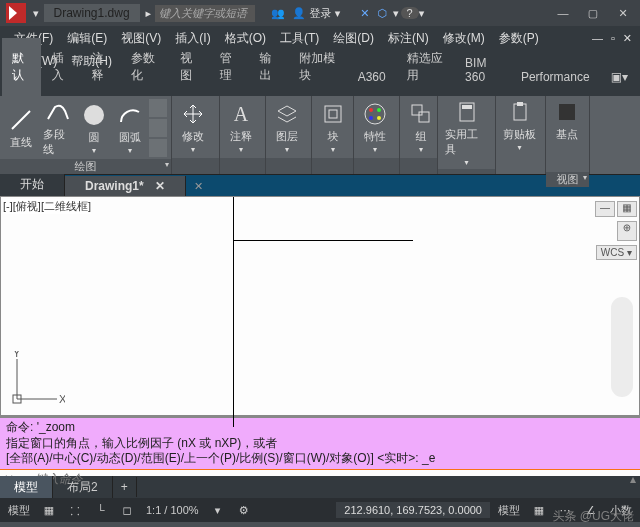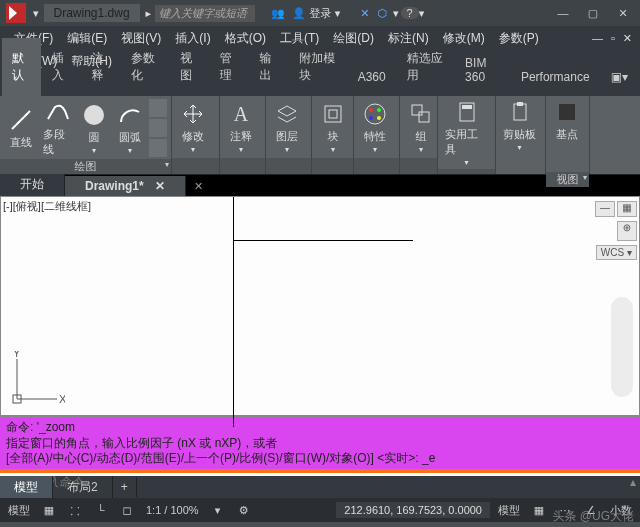--- a/index.html
+++ b/index.html
@@ -27,37 +27,37 @@
   .panel { border-right: 1px solid rgba(0,0,0,0.3); display: flex; flex-direction: column; position: relative; }
   .panel-body { flex: 1; display: flex; align-items: center; padding: 2px 4px; gap: 2px; }
   .panel-title { height: 16px; background: #4e5358; text-align: center; font-size: 11px; color: #ccc; position: relative; }
   .panel-title .drop { position: absolute; right: 2px; top: 1px; font-size: 8px; }
   .big-btn { display: flex; flex-direction: column; align-items: center; gap: 1px; padding: 0 3px; }
   .big-btn .ico { width: 28px; height: 28px; display: flex; align-items: center; justify-content: center; }
   .big-btn .lbl { font-size: 11px; color: #ddd; }
   .mini-col { display: flex; flex-direction: column; gap: 2px; justify-content: center; }
   .mini { width: 18px; height: 18px; background: rgba(255,255,255,0.1); }
 
-  .doc-tabs { height: 22px; background: #000000; display: flex; align-items: flex-end; border-top: 1px solid #222; }
+  .doc-tabs { height: 22px; background: #0c4a6e; display: flex; align-items: flex-end; border-top: 1px solid #222; }
   .doc-tab { padding: 3px 20px; background: #33393e; color: #ddd; font-size: 12px; border-right: 1px solid #222; }
   .doc-tab.active { background: #4a4f54; font-weight: bold; }
   .doc-add { padding: 3px 8px; color: #999; }
 
   .canvas { height: 220px; background: #fdfdfd; position: relative; border: 1px solid #888; }
   .vp-label { position: absolute; left: 2px; top: 2px; color: #333; font-size: 11px; background: rgba(255,255,255,0.8); }
   .crossh { position: absolute; left: 232px; top: 0; width: 1px; height: 230px; background: #000; }
   .crossv { position: absolute; left: 232px; top: 43px; width: 180px; height: 1px; background: #000; }
   .ucs { position: absolute; left: 8px; bottom: 8px; }
   .right-panel { position: absolute; right: 2px; top: 4px; display: flex; flex-direction: column; gap: 4px; align-items: flex-end; }
   .rp-btn { width: 20px; height: 16px; background: #e8e8e8; border: 1px solid #aaa; font-size: 10px; text-align: center; color: #555; }
   .wcs { background: #e8e8e8; border: 1px solid #aaa; padding: 1px 4px; font-size: 10px; color: #555; }
   .navcube { position: absolute; right: 6px; top: 100px; width: 22px; height: 100px; background: rgba(200,200,200,0.3); border-radius: 11px; }
 
   .cmd-area { height: 60px; background: #f2f2f2; color: #222; font-size: 12px; border-top: 2px solid #888; }
-  .cmd-hist { padding: 2px 6px; background: #d946ef; border-bottom: 4px solid #f97316; line-height: 1.3; }
+  .cmd-hist { padding: 2px 6px; background: #f0abfc; border-bottom: 1px solid #f97316; line-height: 1.3; }
   .cmd-input { display: flex; align-items: center; padding: 2px 4px; background: #fdfdfd; }
   .cmd-input input { flex: 1; border: none; background: transparent; font-style: italic; color: #888; font-size: 12px; outline: none; }
 
   .layout-tabs { height: 22px; background: #33393e; display: flex; align-items: center; }
   .ltab { padding: 3px 14px; font-size: 12px; color: #ccc; border-right: 1px solid #222; }
   .ltab.active { background: #4a5560; color: #fff; }
 
   .status { height: 24px; background: #2a2e32; display: flex; align-items: center; padding: 0 4px; gap: 4px; position: relative; }
   .st-coord { background: #3a3f44; padding: 2px 8px; font-size: 11px; color: #ddd; }
   .st-btn { width: 22px; height: 18px; display: flex; align-items: center; justify-content: center; color: #ccc; }

